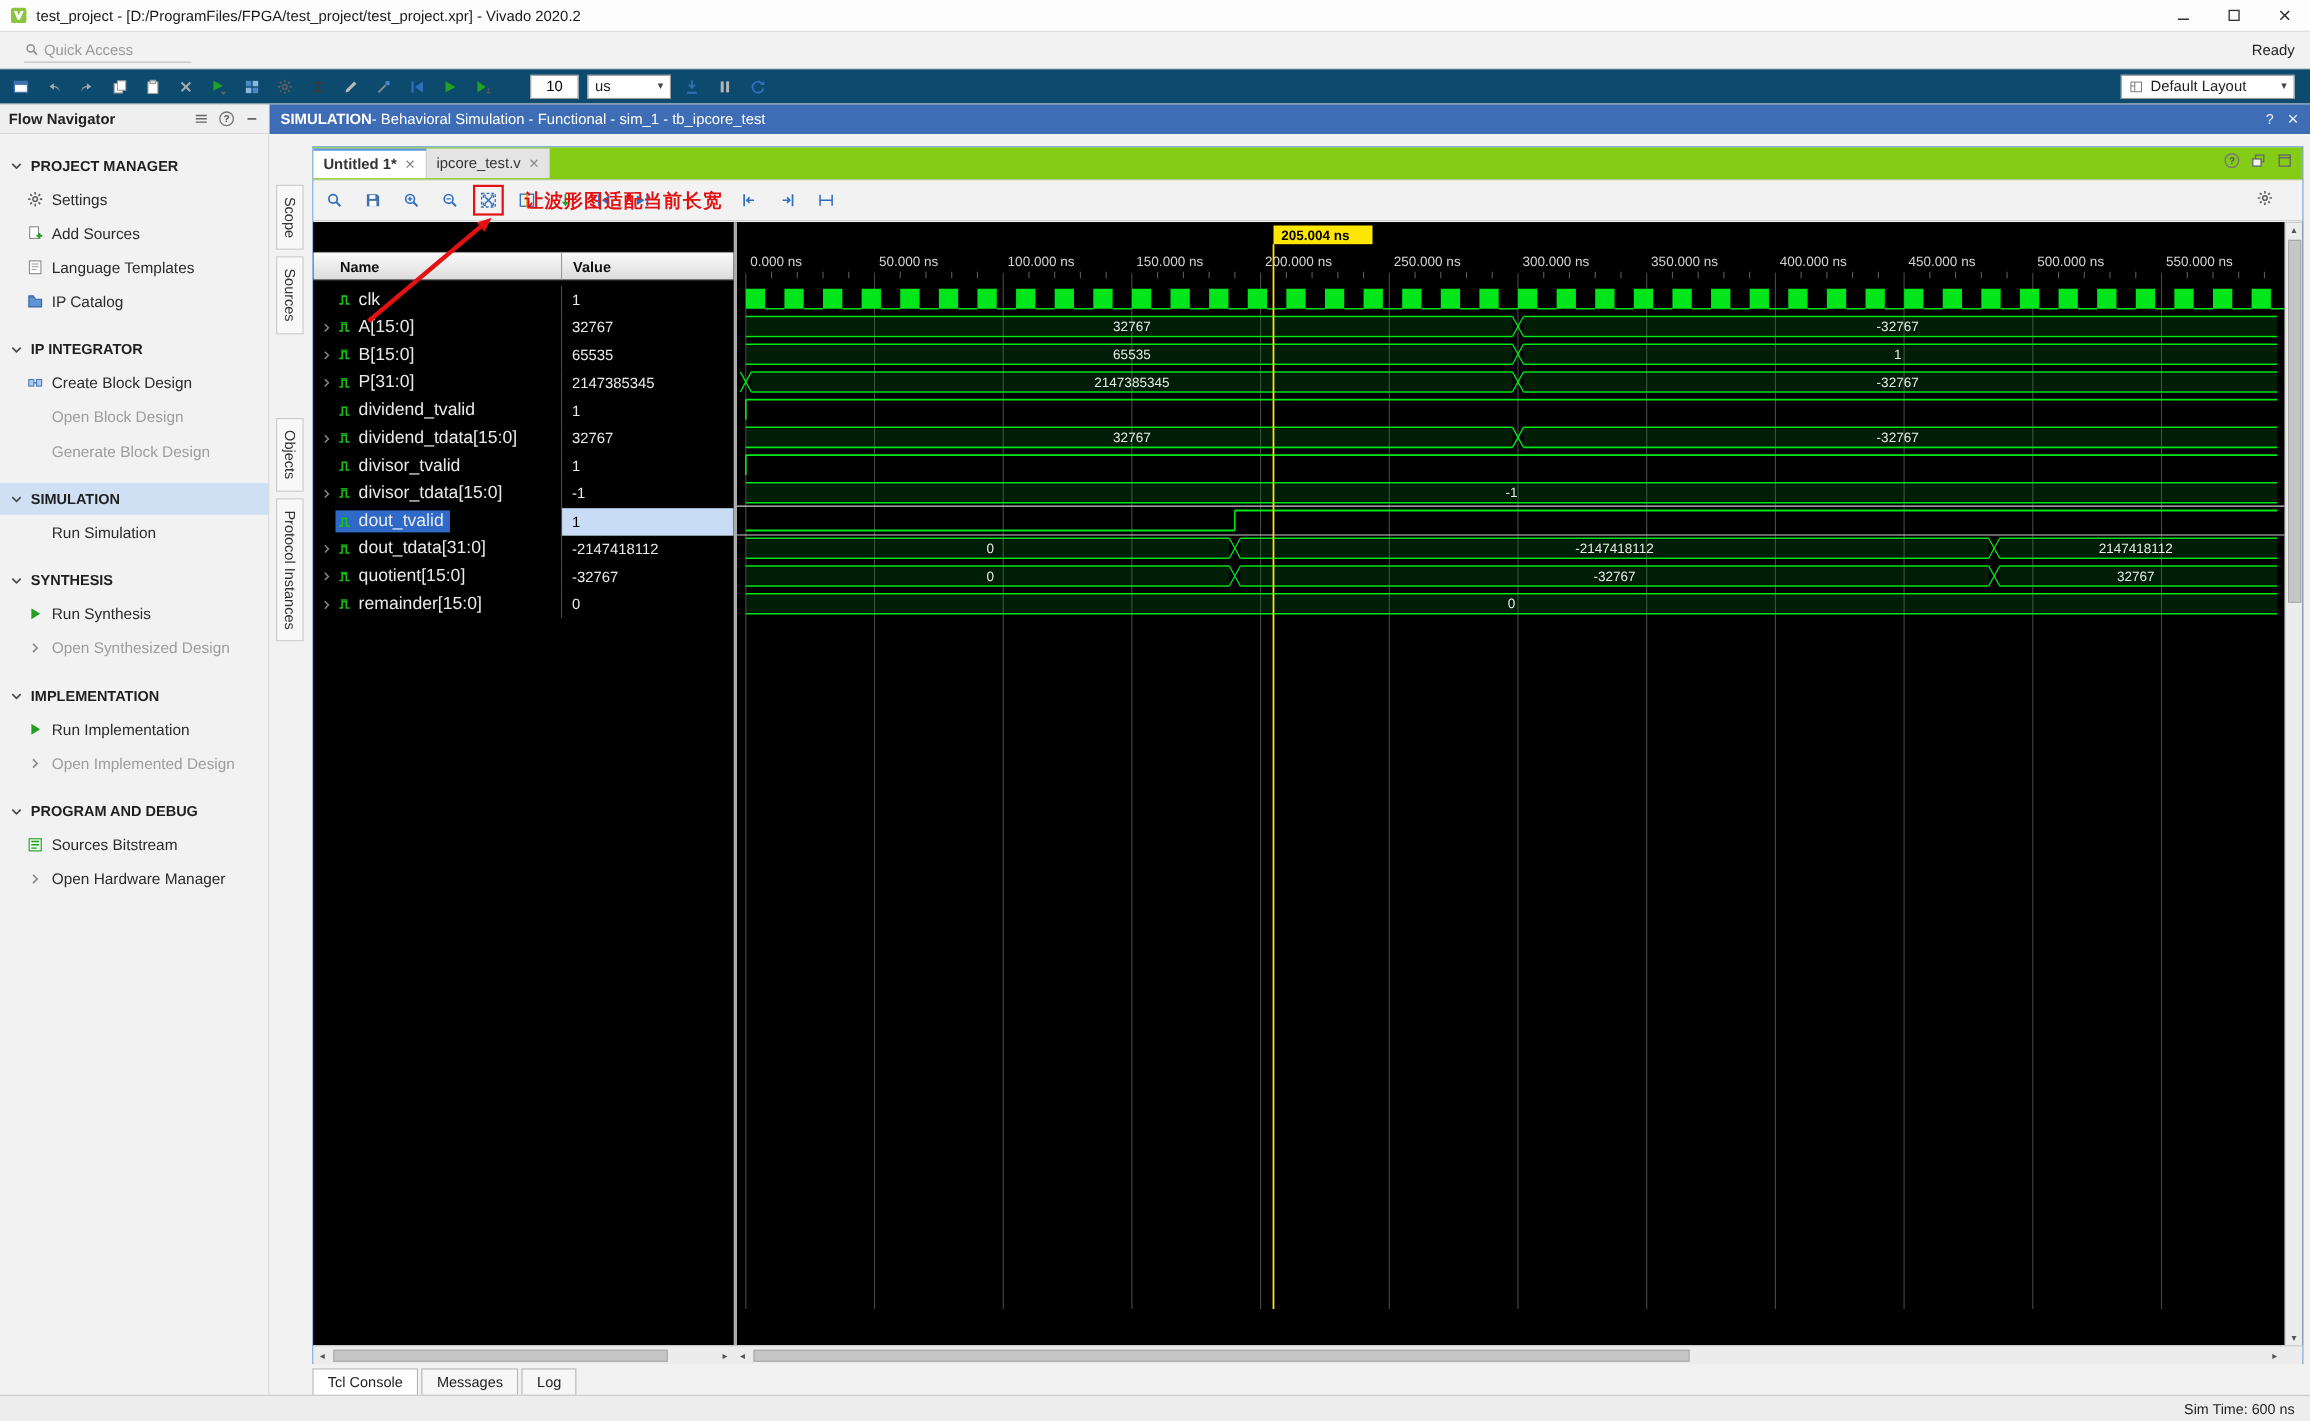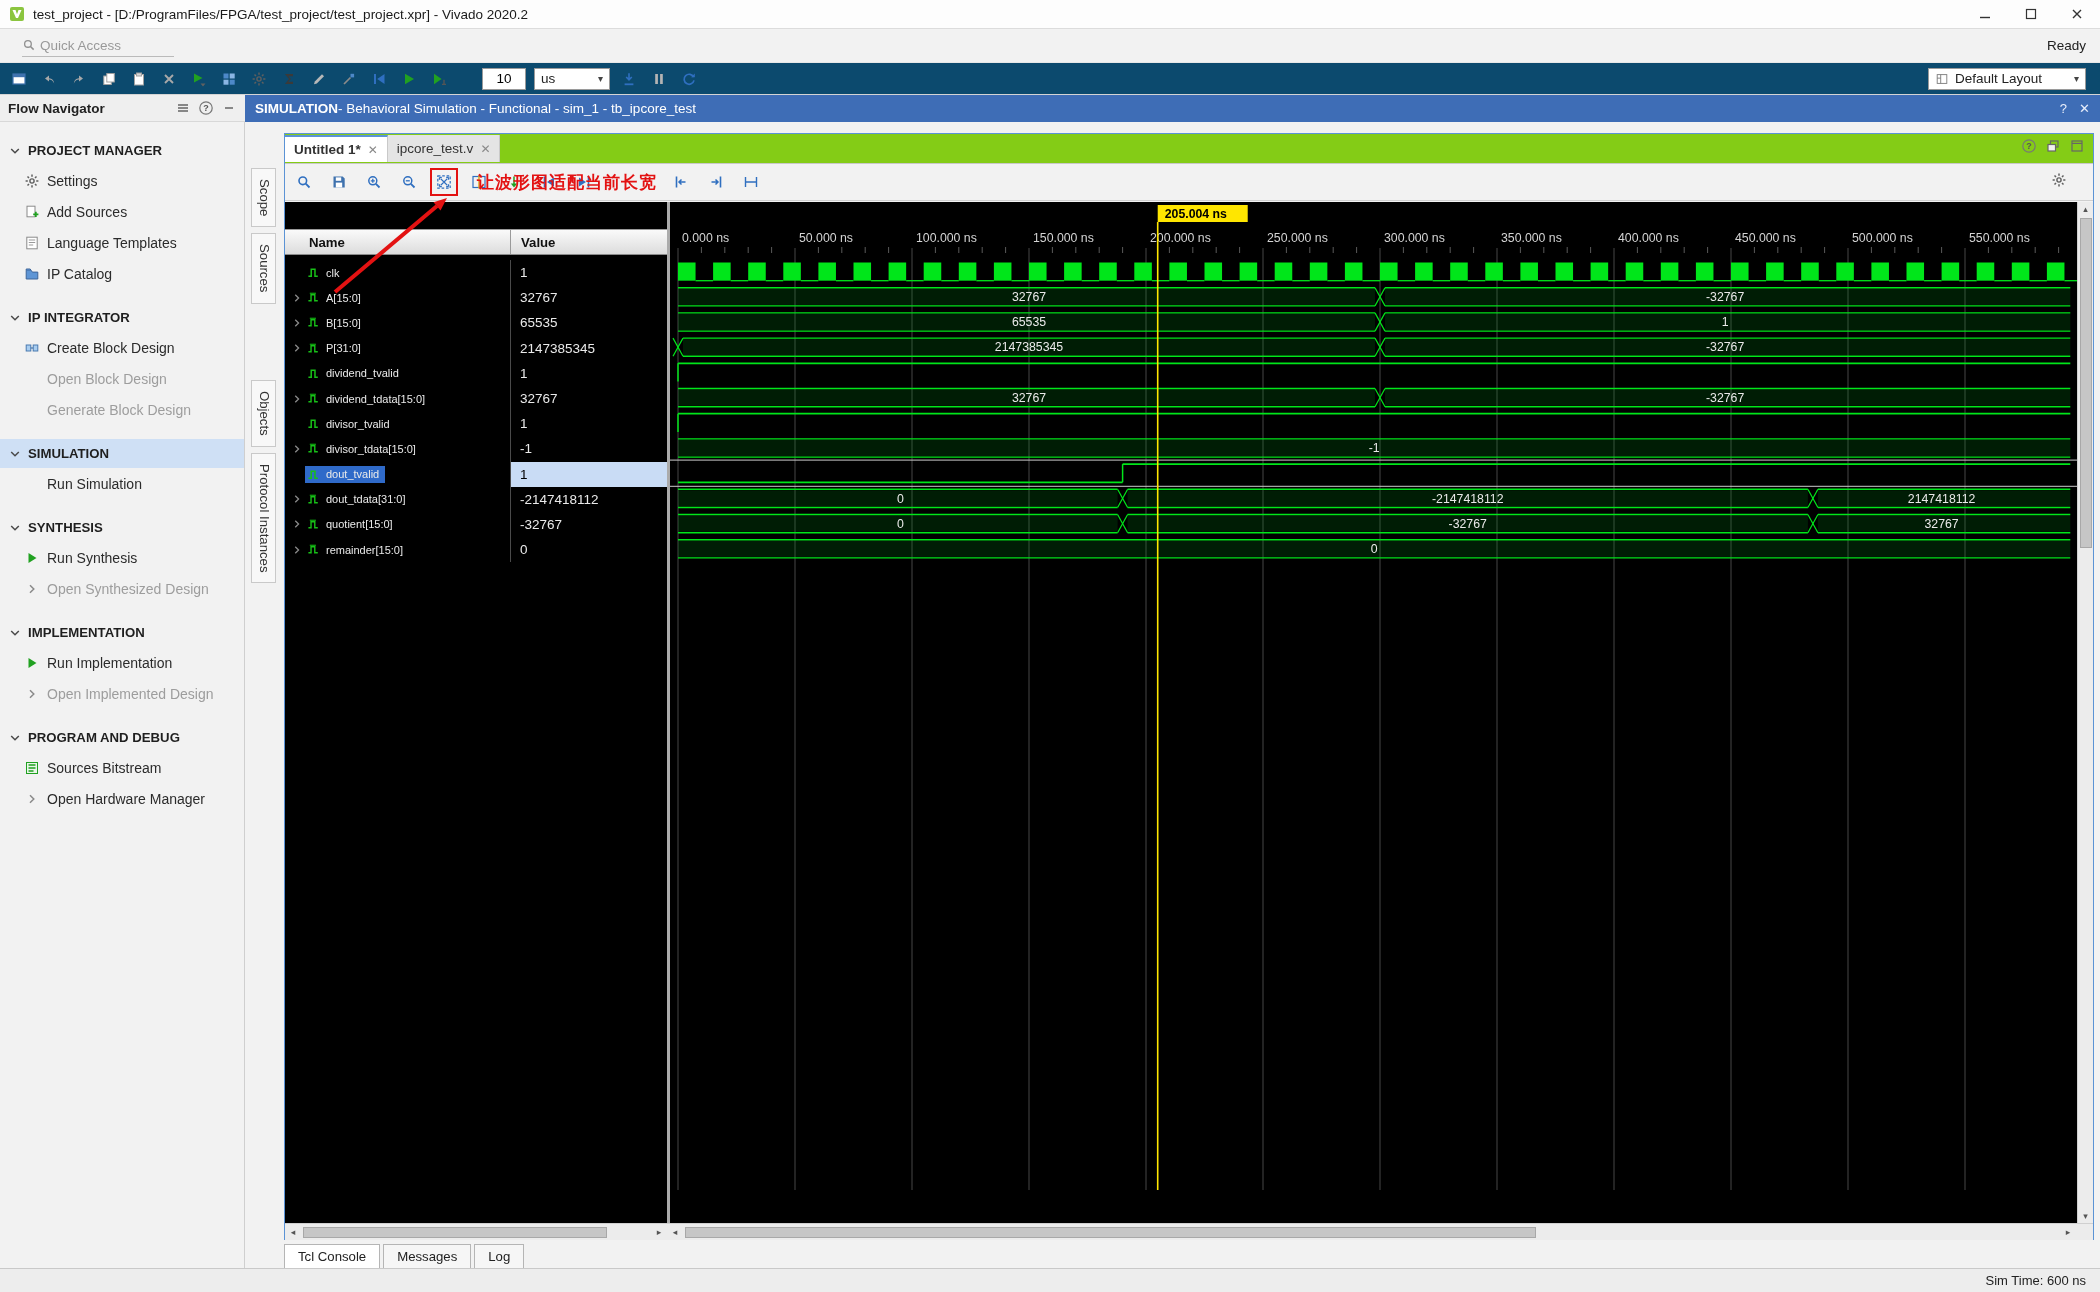--- a/index.html
+++ b/index.html
@@ -66,21 +66,21 @@
 .wave-body{position:absolute;left:0;top:68px;width:100%;height:1021px;background:#000}
 .wave-table{position:absolute;left:0;top:0;width:382px;height:100%;display:flex;flex-direction:column;background:#000}
 .wt-strip{height:27px;background:#000}
 .wt-header{height:26px;background:linear-gradient(#fafafa,#dcdcdc);border-top:1px solid #9a9a9a;border-bottom:1px solid #8a8a8a;display:flex;align-items:center;font-size:13.2px;font-weight:bold;color:#111}
 .wt-header .h-name{padding-left:24px;width:225px}
 .wt-header .h-value{padding-left:10px;border-left:1px solid #9a9a9a;flex:1;height:100%;display:flex;align-items:center}
 .wt-rows{flex:1;padding-top:5px;position:relative;background:#000}
 .wt-row{display:flex;height:25.2px;align-items:center}
 .wt-name{width:225px;display:flex;align-items:center;padding-left:5px;height:100%}
 .wt-chev{width:15px;display:flex}
-.wt-hl{display:flex;align-items:center;gap:4px;padding:1px 6px 1px 2px;color:#eaeaea;font-size:11px;white-space:nowrap}
+.wt-hl{display:flex;align-items:center;gap:4px;padding:1px 6px 1px 2px;color:#eaeaea;font-size:16px;white-space:nowrap}
 .wt-val{width:157px;border-left:1px solid #4a4a4a;height:100%;display:flex;align-items:center;padding-left:9px;color:#eaeaea;font-size:13.5px}
 .wt-row.sel .wt-hl{background:#2f6ac9}
 .wt-row.sel .wt-val{background:#c9dcf5;color:#000}
 .wave-canvas{position:absolute;left:382px;top:0;height:100%;width:1410px;border-left:3px solid #ababab;background:#000;overflow:hidden}
 .vscroll{position:absolute;right:0;top:0;width:16px;height:100%;background:#ececec;border-left:1px solid #d0d0d0;display:flex;flex-direction:column;align-items:center;font-size:9px;color:#555}
 .vs-thumb{width:12px;height:330px;background:#c6c6c6;border:1px solid #a8a8a8;margin-top:2px}
 .vs-arrow{height:14px;display:flex;align-items:center}
 .vs-bottom{margin-top:auto}
 
 .scroll-row{position:absolute;left:0;top:1089px;width:100%;height:17px;display:flex;background:#ececec;border-top:1px solid #d0d0d0;align-items:center}

